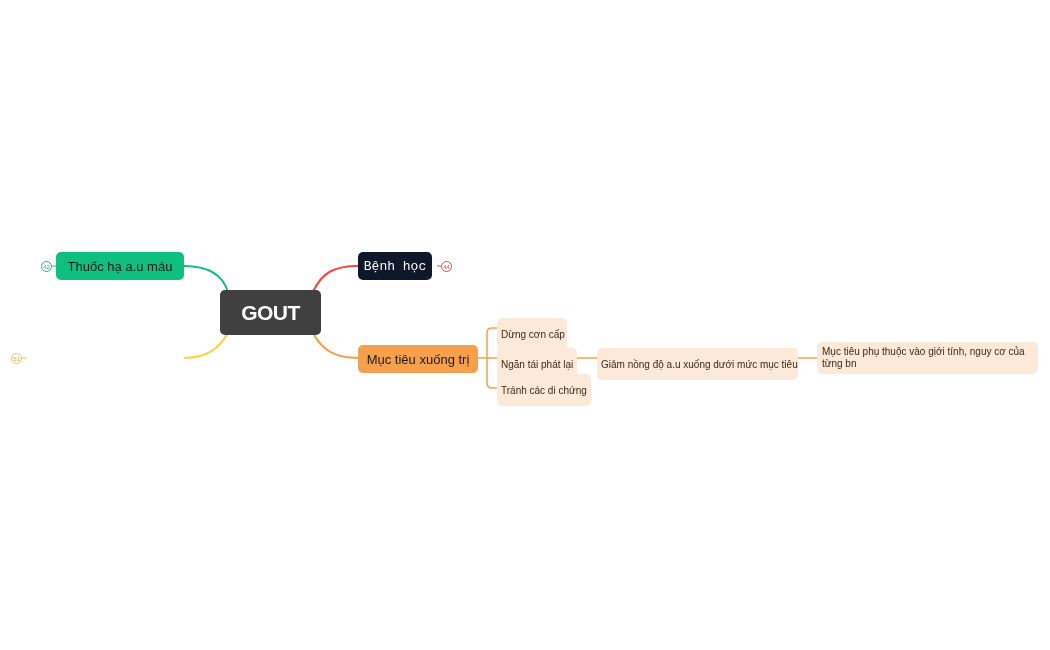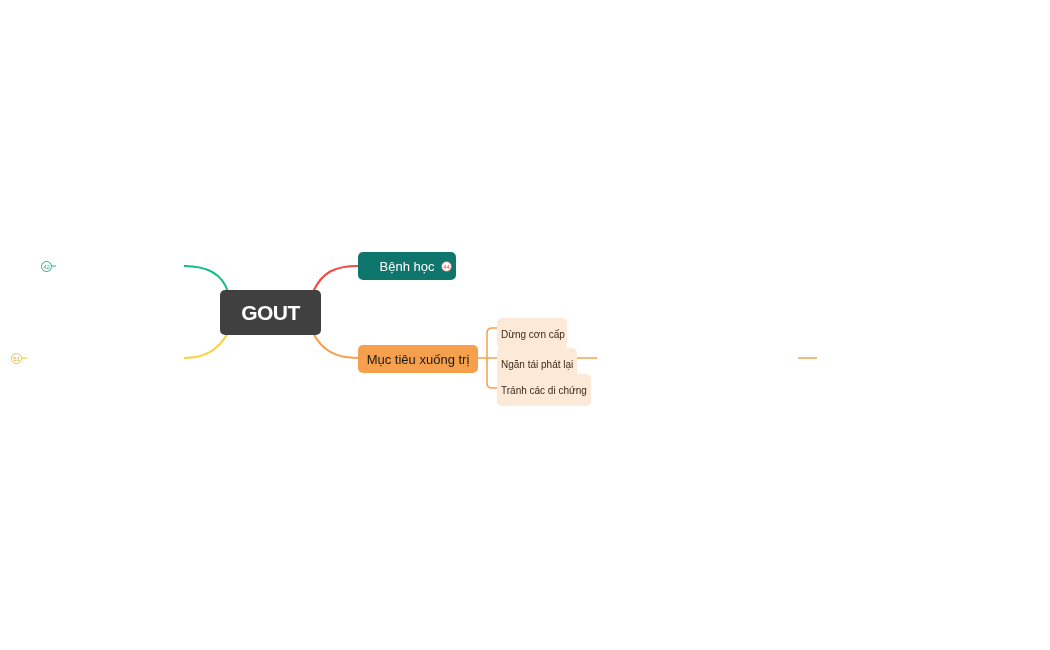--- a/index.html
+++ b/index.html
@@ -3,21 +3,21 @@
 <meta charset="utf-8">
 <style>
   html,body{margin:0;padding:0;}
   body{width:1050px;height:650px;background:#ffffff;position:relative;overflow:hidden;font-family:"Liberation Sans","DejaVu Sans",sans-serif;}
   #canvas{position:absolute;left:0;top:0;width:1050px;height:650px;}
   .node{position:absolute;box-sizing:border-box;display:flex;align-items:center;justify-content:center;border-radius:5px;white-space:nowrap;}
   .root{left:220px;top:290px;width:101px;height:45px;background:#404040;color:#fff;font-size:21px;font-weight:bold;letter-spacing:-0.5px;border-radius:5px;}
   .main{height:28px;font-size:13px;color:#1a1a1a;padding:0 12px;}
   .n-green{left:56px;top:252px;width:128px;background:#0fbf7f;}
   .n-yellow{left:27px;top:345px;width:157px;background:#f7d33a;}
-  .n-red{left:358px;top:252px;width:98px;background:#0f766e;color:#fff;}
+  .n-red{left:358px;top:252px;width:74px;background:#0f172a;color:#fff;font-family:Liberation Mono, monospace;}
   .n-orange{left:358px;top:345px;width:120px;background:#f6a04d;}
   .sub{height:32px;font-size:10px;color:#3a2a1a;background:#fde9d8;border-radius:5px;padding:0 4px;justify-content:flex-start;}
   .s1{left:497px;top:318px;width:70px;}
   .s2{left:497px;top:348px;width:80px;}
   .s3{left:497px;top:374px;width:94px;}
   .s4{left:597px;top:348px;width:201px;}
   .s5{left:817px;top:342px;width:221px;height:32px;white-space:normal;line-height:12px;align-items:center;padding:0 5px;}
   .badge{position:absolute;width:11px;height:11px;border-radius:50%;box-sizing:border-box;font-size:6px;display:flex;align-items:center;justify-content:center;background:#fff;}
   .b-green{left:41px;top:261px;border:1px solid #0fbf7f;color:#0fbf7f;}
   .b-yellow{left:11px;top:353px;border:1px solid #f0c820;color:#d9b010;}
@@ -42,20 +42,23 @@
     <path d="M497 328 L492 328 Q487 328 487 333 L487 383 Q487 388 492 388 L497 388" stroke="#f6a04d" stroke-width="1.5" fill="none"></path>
     <path d="M487 358 L497 358" stroke="#f6a04d" stroke-width="1.5" fill="none"></path>
     <path d="M577 358 L597 358" stroke="#f6a04d" stroke-width="1.5" fill="none"></path>
     <path d="M798 358 L817 358" stroke="#f6a04d" stroke-width="1.5" fill="none"></path>
   </svg>
 
   <div class="node root">
       <span>GOUT</span>
     </div>
 
+  <div class="node main n-green">
+      <span>Thuốc hạ a.u máu</span>
+    </div>
   <div class="badge b-green">
       <span>42</span>
     </div>
 
   <div class="badge b-yellow">
       <span>51</span>
     </div>
 
   <div class="node main n-red">
       <span>Bệnh học</span>
@@ -70,13 +73,19 @@
 
   <div class="node sub s1">
       <span>Dừng cơn cấp</span>
     </div>
   <div class="node sub s2">
       <span>Ngăn tái phát lại</span>
     </div>
   <div class="node sub s3">
       <span>Tránh các di chứng</span>
     </div>
+  <div class="node sub s4">
+      <span>Giảm nồng độ a.u xuống dưới mức mục tiêu</span>
+    </div>
+  <div class="node sub s5">
+      <span>Mục tiêu phụ thuộc vào giới tính, nguy cơ của từng bn</span>
+    </div>
 </div>
 
 </body></html>

